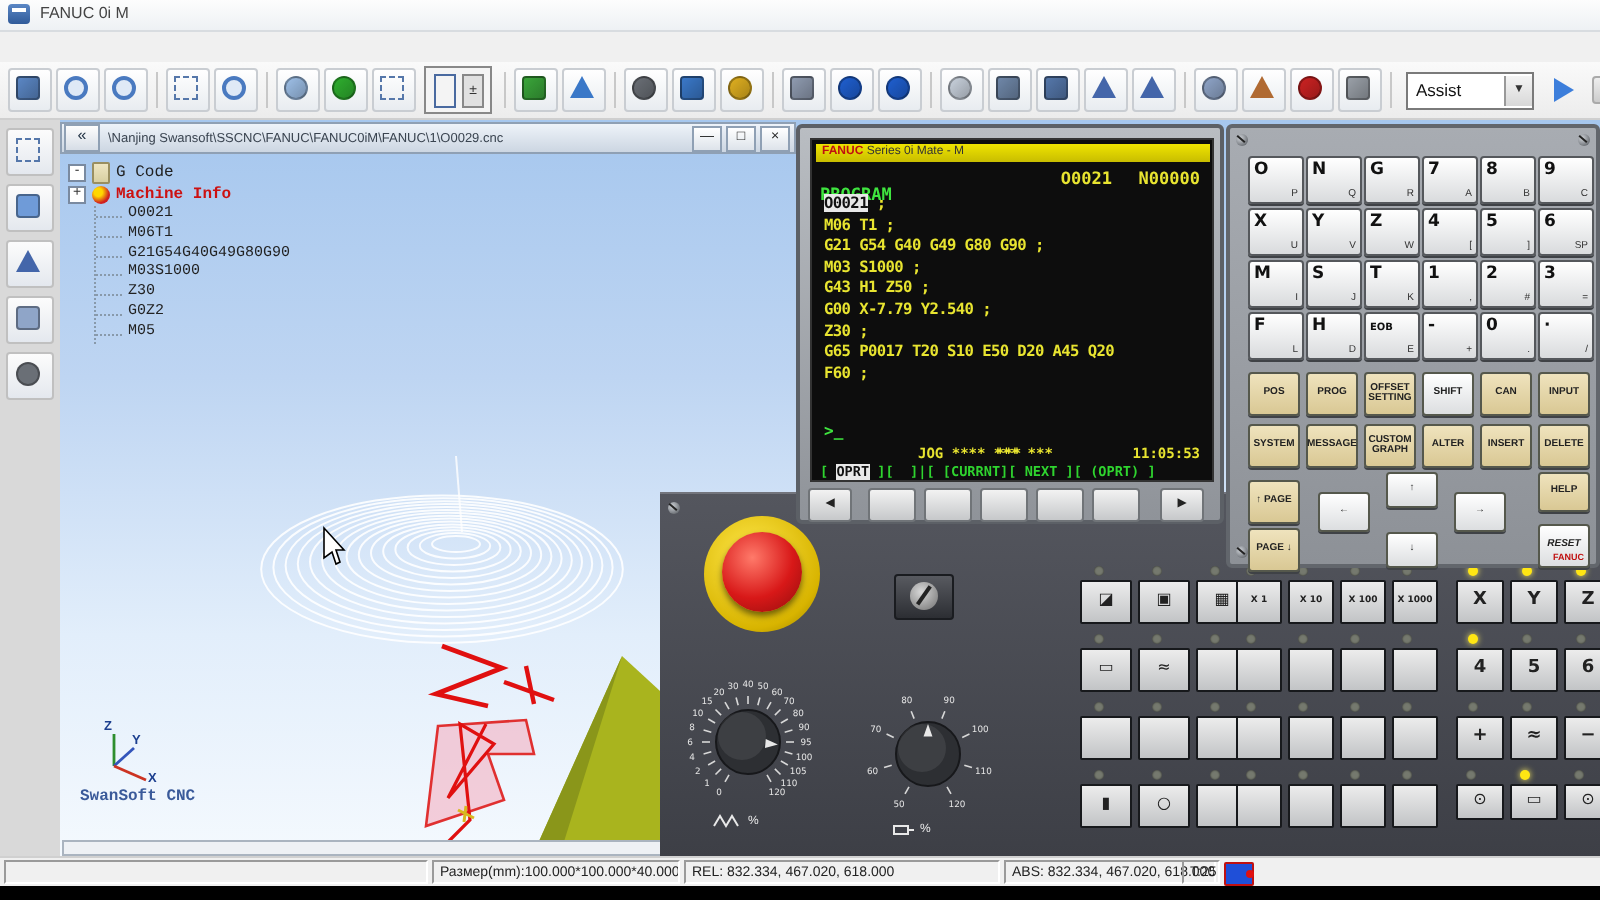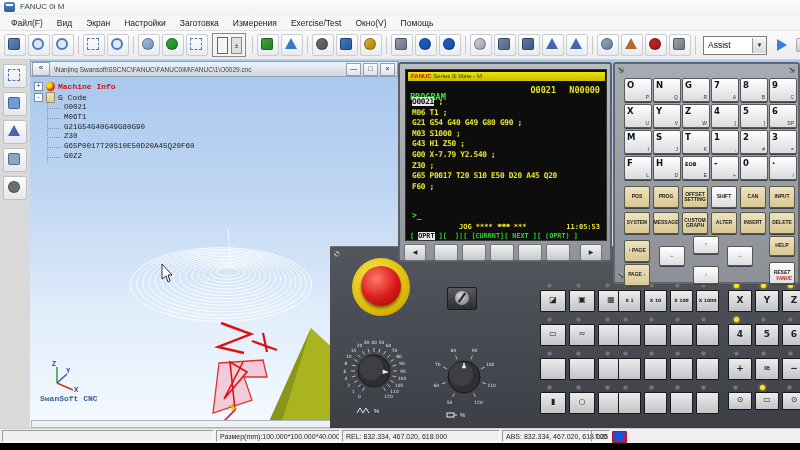--- a/index.html
+++ b/index.html
@@ -117,31 +117,20 @@
 </head>
 <body>
 
 <div id="app">
 
   <div id="titlebar">
     <div class="appicon"></div>
     <span class="ttl">FANUC 0i M</span>
   </div>
 
-  <div id="menubar">
-      <span class="menu-item">Файл(F)</span>
-      <span class="menu-item">Вид</span>
-      <span class="menu-item">Экран</span>
-      <span class="menu-item">Настройки</span>
-      <span class="menu-item">Заготовка</span>
-      <span class="menu-item">Измерения</span>
-      <span class="menu-item">Exercise/Test</span>
-      <span class="menu-item">Окно(V)</span>
-      <span class="menu-item">Помощь</span>
-    </div>
 
   <div id="toolbar">
       <div class="tb-btn">
         <div class="tb-ic sh-sq" style="background: linear-gradient(135deg, rgb(91, 135, 197), rgba(0, 0, 0, 0.25)), rgb(91, 135, 197);"></div>
       </div>
       <div class="tb-btn">
         <div class="tb-ic sh-mg"></div>
       </div>
       <div class="tb-btn">
         <div class="tb-ic sh-mg"></div>
@@ -290,36 +279,37 @@
   <div id="innerbar">
     <div id="collapse-btn">«</div>
     <span class="it">\Nanjing Swansoft\SSCNC\FANUC\FANUC0iM\FANUC\1\O0029.cnc</span>
     <div class="winbtn">—</div>
     <div class="winbtn">□</div>
     <div class="winbtn">×</div>
   </div>
 
   <div id="tree">
       <div class="troot">
+        <div class="tbox">-</div>
+        <div class="tico page"></div>
+        <span class="tlabel dark">G Code</span>
+      </div>
+      <div class="troot">
         <div class="tbox">+</div>
         <div class="tico"></div>
         <span class="tlabel">Machine Info</span>
-      </div>
-      <div class="troot">
-        <div class="tbox">-</div>
-        <div class="tico page"></div>
-        <span class="tlabel dark">G Code</span>
       </div>
       <div id="gkids">
         <div class="gline">O0021</div>
         <div class="gline">M06T1</div>
         <div class="gline">G21G54G40G49G80G90</div>
+        <div class="gline">M03S1000</div>
         <div class="gline">Z30</div>
-        <div class="gline">G65P0017T20S10E50D20A45Q20F60</div>
         <div class="gline">G0Z2</div>
+        <div class="gline">M05</div>
       </div>
     </div>
   <div id="innerbottom"></div>
 
   <div id="mpanel">
     <div id="estop-ring"></div>
     <div id="estop-btn"></div>
     <div id="keyswitch">
         <div class="kc"></div>
       </div>

